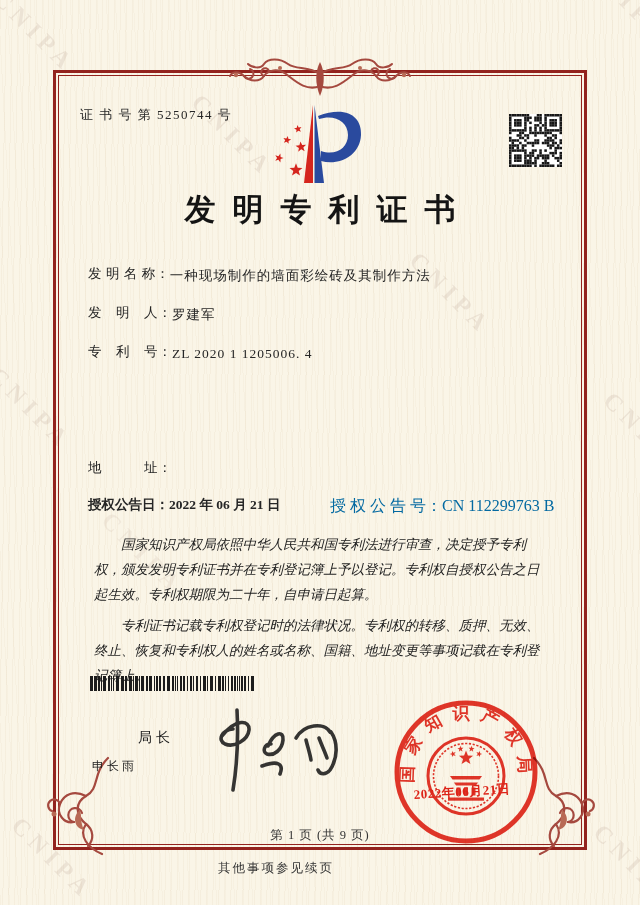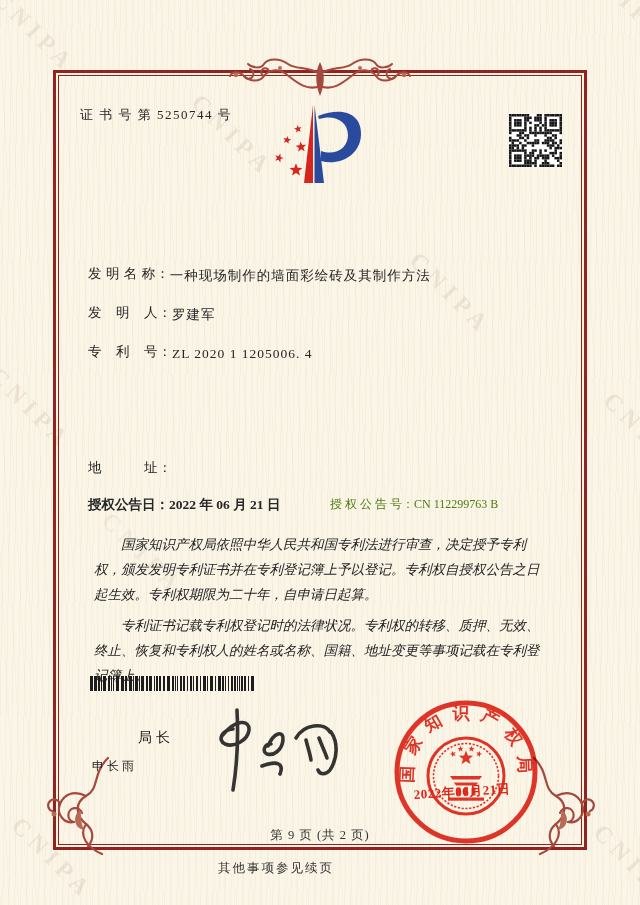--- a/index.html
+++ b/index.html
@@ -16,21 +16,21 @@
   .frame::after{content:"";position:absolute;inset:2px;border:1px solid #93231e;}
   .cert-no{position:absolute;left:80px;top:106px;font-size:13px;letter-spacing:1.5px;color:#262626;}
   .logo{position:absolute;left:268px;top:103px;}
   .qr{position:absolute;left:509px;top:114px;}
   .title{position:absolute;left:0;top:189px;width:640px;text-align:center;
          font-size:31px;font-weight:bold;color:#141414;letter-spacing:17px;text-indent:17px;}
   .row{position:absolute;left:88px;font-size:13.5px;color:#262626;display:flex;align-items:flex-start;}
   .field-label{flex:0 0 auto;letter-spacing:0.5px;white-space:pre;}
   .field-value{letter-spacing:1px;white-space:pre-wrap;max-width:402px;line-height:21px;}
   .grant-left{position:absolute;left:88px;top:496px;font-size:13.5px;color:#262626;white-space:pre;font-weight:bold;}
-  .grant-right{position:absolute;left:330px;top:496px;font-size:12px;color:#4d7c0f;white-space:pre;}
+  .grant-right{position:absolute;left:330px;top:496px;font-size:16px;color:#0369a1;white-space:pre;}
   .paras{position:absolute;left:88px;top:526px;width:466px;}
   .paras p{margin:6px;text-indent:2em;font-size:13.5px;font-style:italic;line-height:25px;color:#222;}
   .barcode{position:absolute;left:90px;top:676px;}
   .sig-title{position:absolute;left:92px;top:729px;font-size:14px;letter-spacing:4px;color:#222;margin-left:46px;}
   .sig-name{position:absolute;left:92px;top:758px;font-size:12px;letter-spacing:3px;color:#222;}
   .sig-script{position:absolute;left:192px;top:702px;}
   .seal{position:absolute;left:391px;top:697px;width:150px;height:150px;opacity:.92;mix-blend-mode:multiply;}
   .seal-date{position:absolute;left:396px;top:783px;width:132px;text-align:center;font-size:13px;
              font-weight:bold;color:#dd2418;letter-spacing:0.5px;transform:rotate(-3.5deg);}
   .page-num{position:absolute;left:0;top:827px;width:640px;text-align:center;font-size:12.5px;
@@ -364,20 +364,21 @@
         <rect x="32.81" y="50.48" width="2.52" height="2.52"></rect>
         <rect x="35.33" y="50.48" width="2.52" height="2.52"></rect>
         <rect x="37.86" y="50.48" width="2.52" height="2.52"></rect>
         <rect x="40.38" y="50.48" width="2.52" height="2.52"></rect>
         <rect x="42.90" y="50.48" width="2.52" height="2.52"></rect>
         <rect x="47.95" y="50.48" width="2.52" height="2.52"></rect>
         <rect x="50.48" y="50.48" width="2.52" height="2.52"></rect>
       </g>
   </svg>
 
+  <div class="title">发明专利证书</div>
 
   <div class="row" style="top:265px">
     <span class="field-label">发 明 名 称：</span>
     <span class="field-value">一种现场制作的墙面彩绘砖及其制作方法</span>
   </div>
   <div class="row" style="top:304px">
     <span class="field-label">发　明　人：</span>
     <span class="field-value">罗建军</span>
   </div>
   <div class="row" style="top:343px">
@@ -485,16 +486,16 @@
         <path d="M-12 10.5 L12 10.5 L10 13.5 L-10 13.5 Z"></path>
         <rect x="-9.5" y="15.5" width="4" height="8"></rect>
         <rect x="-2" y="15.5" width="4" height="8"></rect>
         <rect x="5.5" y="15.5" width="4" height="8"></rect>
         <rect x="-18" y="25.5" width="36" height="3.2"></rect>
       </g>
     </g>
   </svg>
   <div class="seal-date">2022年06月21日</div>
 
-  <div class="page-num">第 9 页 (共 2 页)</div>
+  <div class="page-num">第 1 页 (共 9 页)</div>
   <div class="note">其他事项参见续页</div>
 
 </div>
 
 </body></html>

